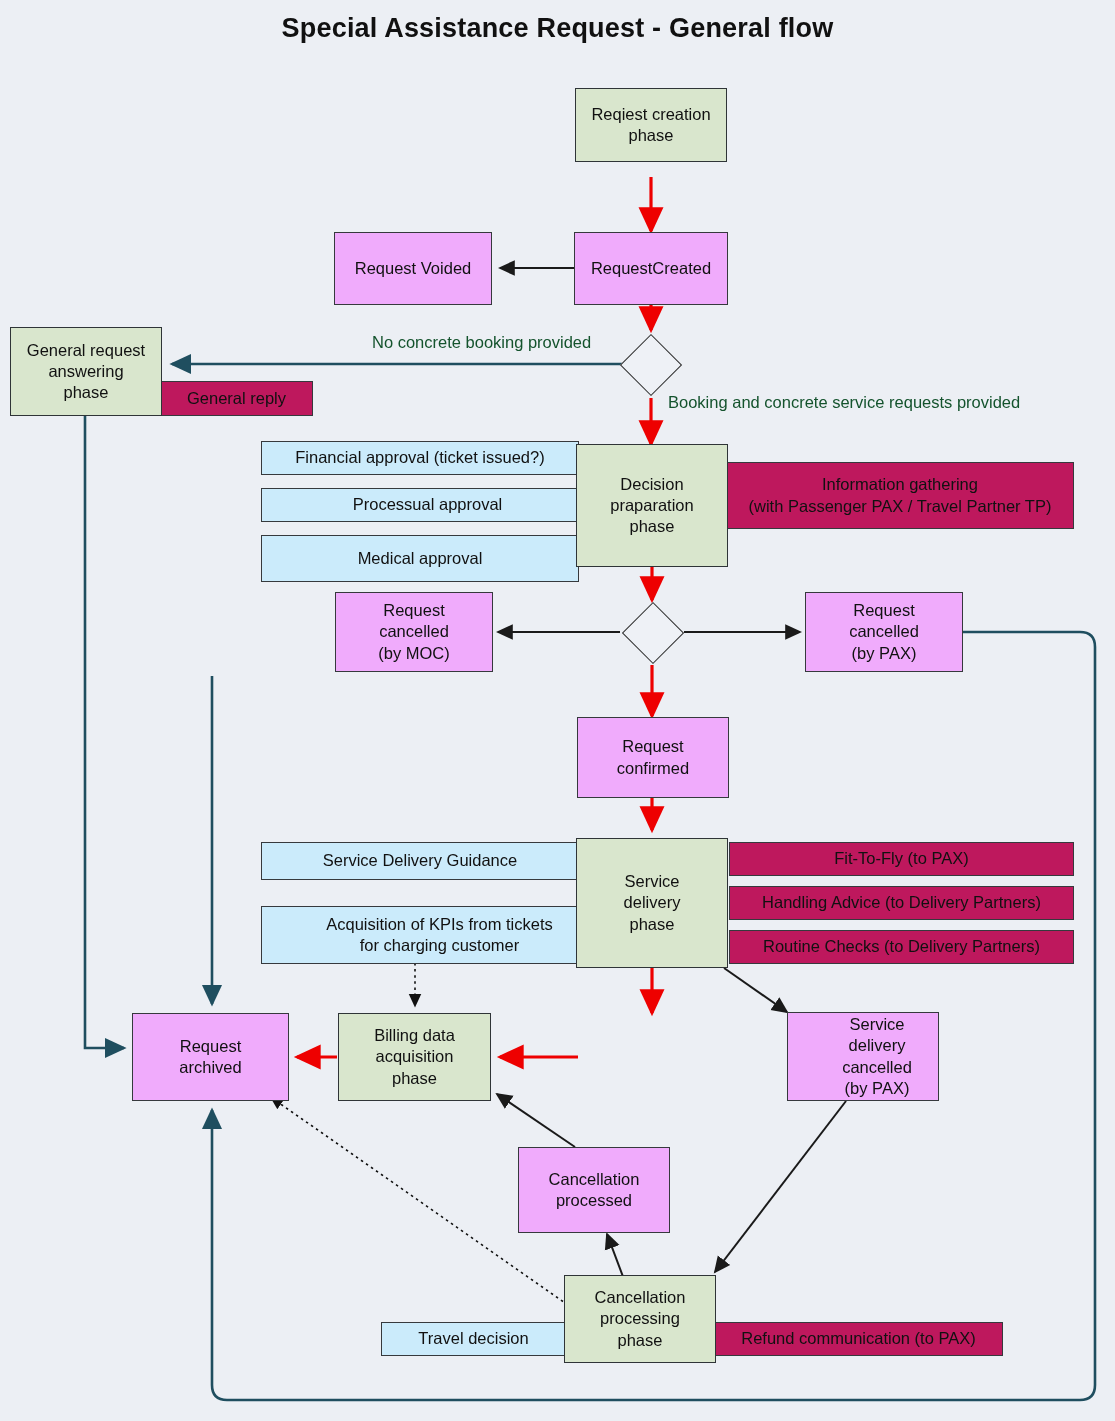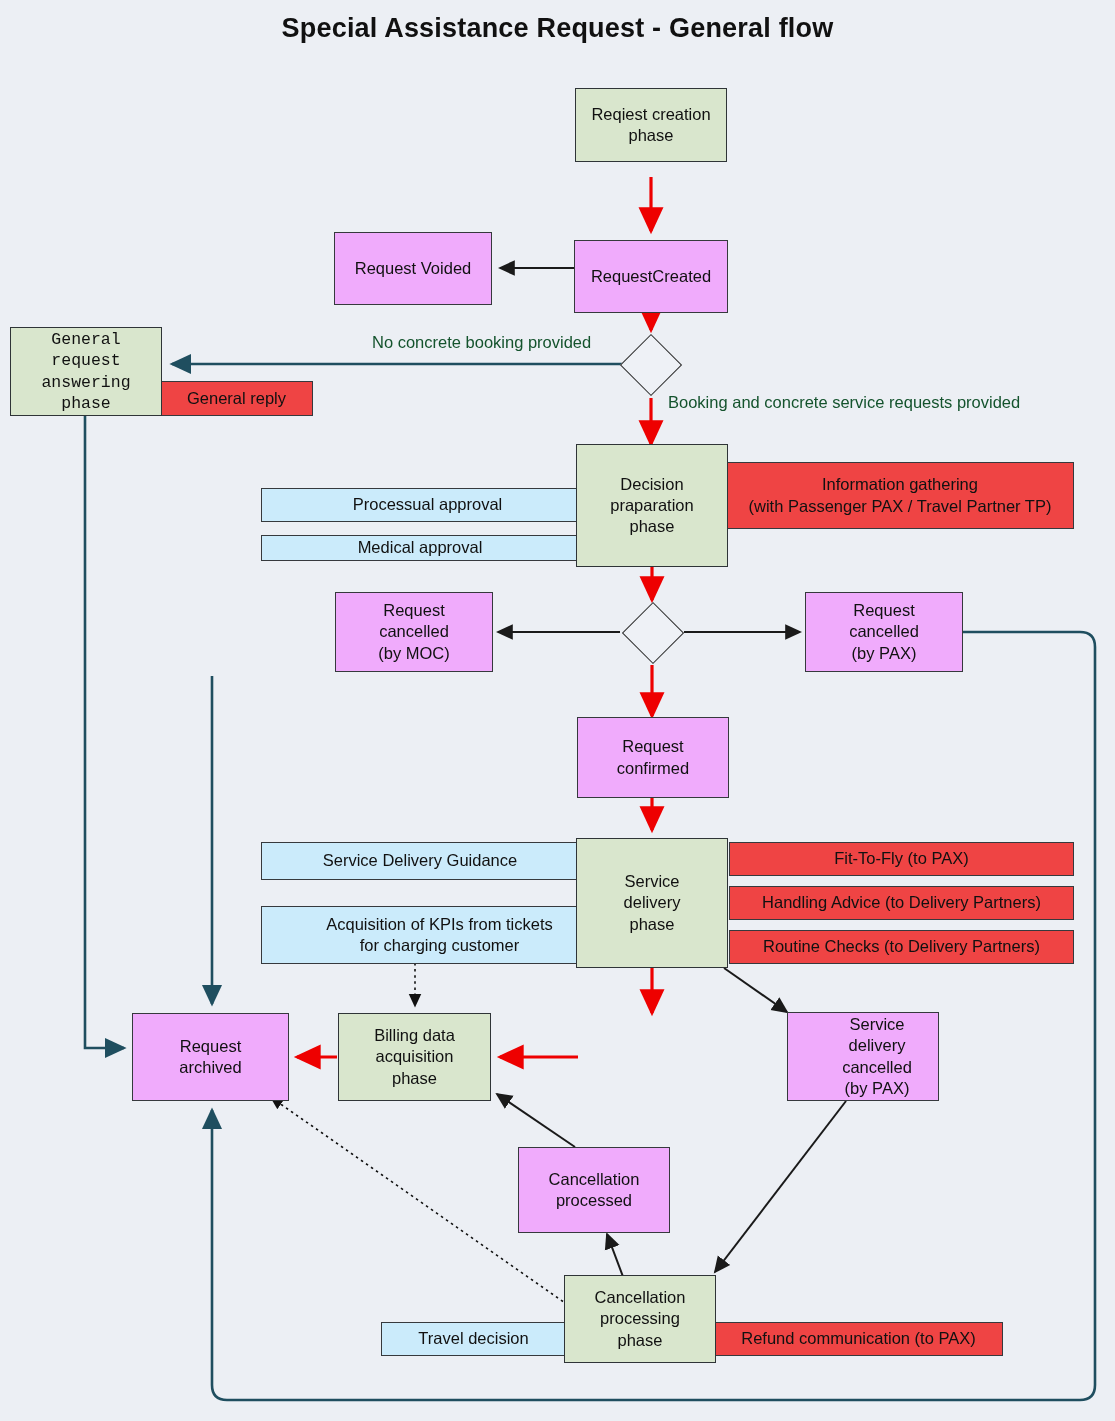--- a/index.html
+++ b/index.html
@@ -19,21 +19,21 @@
     display:flex;align-items:center;justify-content:center;
     text-align:center;
     border:1.6px solid #36393d;
     background:#f0abfc;
     font-size:16.5px;
     line-height:1.28;
     padding:2px 5px;
     z-index:3;
   }
   .phase{background:#d9e6cd;border-color:#2f3437;z-index:4;}
-  .pink{background:#ef4444;border-color:#36393d;}
+  .pink{background:#be185d;border-color:#36393d;}
   .blue{background:#cbebfb;border-color:#36393d;}
   .diamond{
     position:absolute;
     background:#eef1f6;
     border:1.5px solid #2b2b2b;
     transform:rotate(45deg);
     z-index:3;
   }
   .edgelabel{
     position:absolute;
@@ -109,56 +109,59 @@
       <path d="M415,963 L415,1005"></path>
       <path d="M568,1305 L272,1098"></path>
     </g>
   </svg>
 
   <div class="node phase" style="left:575px;top:88px;width:152px;height:74px;">
     <span style="white-space:pre-line">Reqiest creation
 phase</span>
   </div>
 
-  <div class="node" style="left:574px;top:232px;width:154px;height:73px;margin-top:8px;">
+  <div class="node" style="left:574px;top:232px;width:154px;height:73px;">
     <span style="white-space:pre-line">RequestCreated</span>
   </div>
 
   <div class="node" style="left:334px;top:232px;width:158px;height:73px;">
     <span style="white-space:pre-line">Request Voided</span>
   </div>
 
   <div class="diamond" style="left:629px;top:343px;width:42px;height:42px;"></div>
 
   <div class="edgelabel" style="left:372px;top:333px;">No concrete booking provided</div>
 
   <div class="edgelabel" style="left:668px;top:393px;">Booking and concrete service requests provided</div>
 
-  <div class="node phase" style="left:10px;top:327px;width:152px;height:89px;font-family:Liberation Mono, monospace;">
+  <div class="node phase" style="left:10px;top:327px;width:152px;height:89px;">
     <span style="white-space:pre-line">General request
 answering
 phase</span>
   </div>
 
   <div class="node pink" style="left:160px;top:381px;width:153px;height:35px;">
     <span style="white-space:pre-line">General reply</span>
   </div>
 
   <div class="node phase" style="left:576px;top:444px;width:152px;height:123px;">
     <span style="white-space:pre-line">Decision
 praparation
 phase</span>
   </div>
 
+  <div class="node blue" style="left:261px;top:441px;width:318px;height:34px;">
+    <span style="white-space:pre-line">Financial approval (ticket issued?)</span>
+  </div>
 
   <div class="node blue" style="left:261px;top:488px;width:318px;height:34px;padding-left:20px;">
     <span style="white-space:pre-line">Processual approval</span>
   </div>
 
-  <div class="node blue" style="left:261px;top:535px;width:318px;height:26px;">
+  <div class="node blue" style="left:261px;top:535px;width:318px;height:47px;">
     <span style="white-space:pre-line">Medical approval</span>
   </div>
 
   <div class="node pink" style="left:726px;top:462px;width:348px;height:67px;">
     <span style="white-space:pre-line">Information gathering
 (with Passenger PAX / Travel Partner TP)</span>
   </div>
 
   <div class="diamond" style="left:631px;top:611px;width:42px;height:42px;"></div>
 

